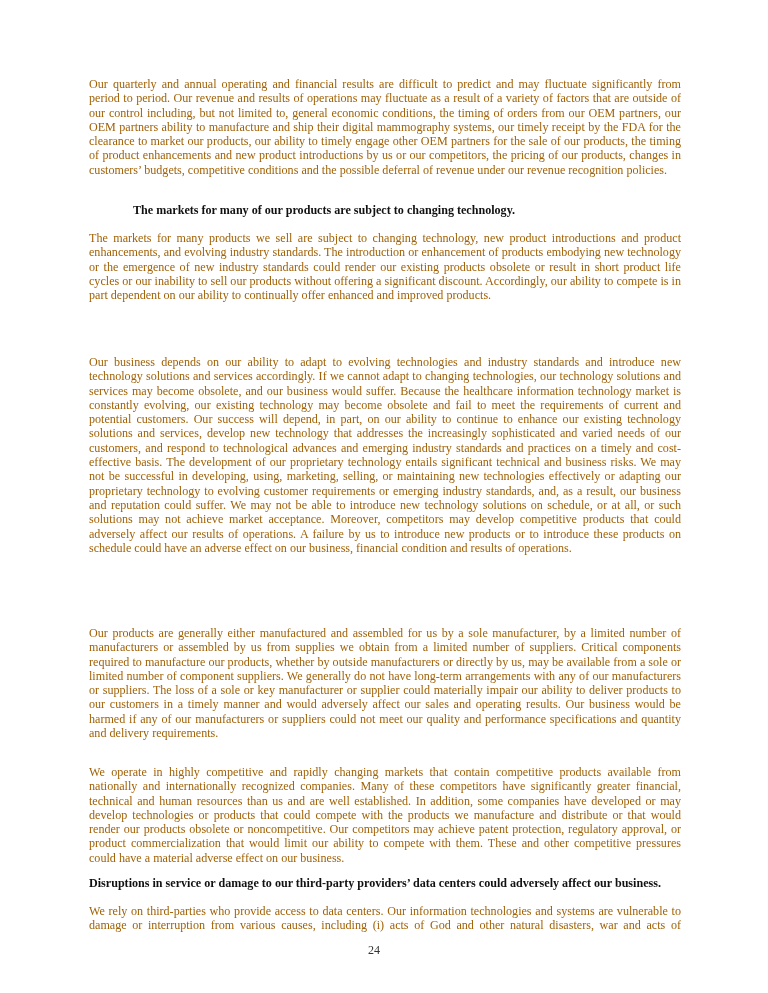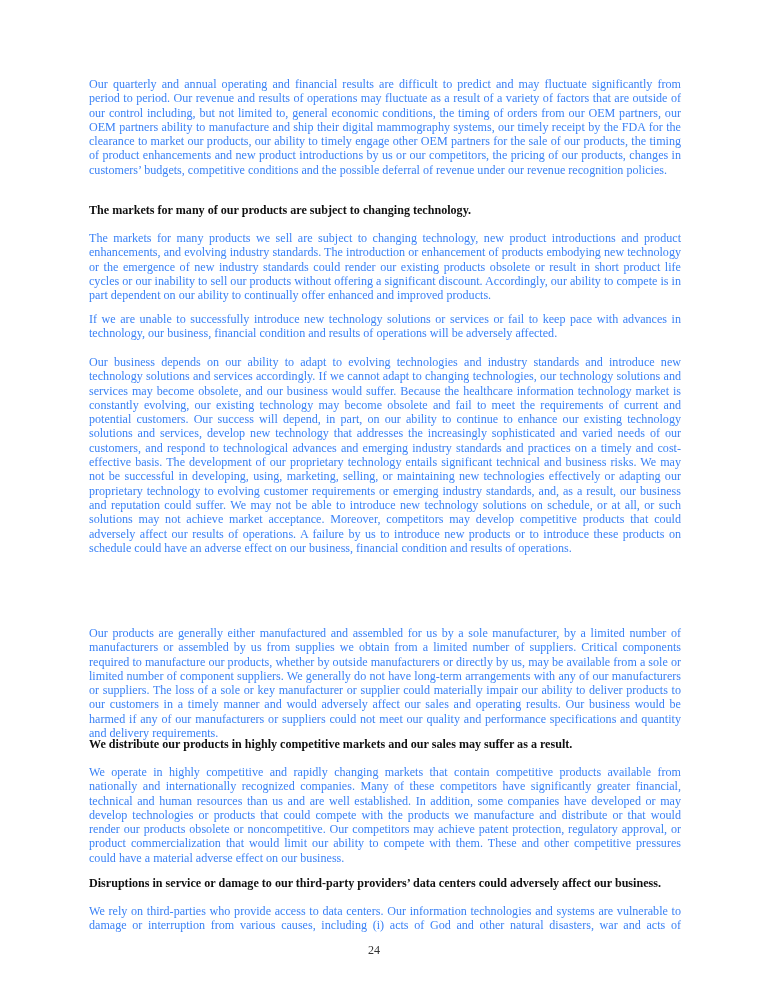--- a/index.html
+++ b/index.html
@@ -1,48 +1,46 @@
 <!DOCTYPE html>
 <html><head>
 <meta charset="utf-8">
 <style>
   html, body { margin: 0; padding: 0; background: #ffffff; }
   body { width: 768px; height: 993px; position: relative; overflow: hidden; }
   .page { position: absolute; left: 0; top: 0; width: 768px; height: 993px; background: #ffffff; }
   .blk {
     position: absolute; left: 89px; width: 592px;
     font-family: "Liberation Serif", "DejaVu Serif", serif;
-    font-size: 12.1px; line-height: 14.3px; color: #3b82f6;
+    font-size: 12.1px; line-height: 14.3px; color: #a16207;
     text-align: justify; margin: 0;
   }
   .blk.last-left { text-align-last: left; }
   .hd { font-weight: bold; text-align: left; color: #111; }
   .pnum {
     position: absolute; left: 0; width: 748px; top: 943px; text-align: center;
     font-family: "Liberation Serif", "DejaVu Serif", serif; font-size: 12.1px; color: #333;
   }
 </style>
 </head>
 <body>
 
 <div class="page">
   <p class="blk last-left" style="top:77px;">Our quarterly and annual operating and financial results are difficult to predict and may fluctuate significantly from period to period. Our revenue and results of operations may fluctuate as a result of a variety of factors that are outside of our control including, but not limited to, general economic conditions, the timing of orders from our OEM partners, our OEM partners ability to manufacture and ship their digital mammography systems, our timely receipt by the FDA for the clearance to market our products, our ability to timely engage other OEM partners for the sale of our products, the timing of product enhancements and new product introductions by us or our competitors, the pricing of our products, changes in customers’ budgets, competitive conditions and the possible deferral of revenue under our revenue recognition policies.</p>
 
-  <p class="blk hd" style="top:203px;">The markets for many of our products are subject to changing technology.</p>
+  <p class="blk hd" style="top:203px;margin-left:44px;">The markets for many of our products are subject to changing technology.</p>
 
   <p class="blk last-left" style="top:231px;">The markets for many products we sell are subject to changing technology, new product introductions and product enhancements, and evolving industry standards. The introduction or enhancement of products embodying new technology or the emergence of new industry standards could render our existing products obsolete or result in short product life cycles or our inability to sell our products without offering a significant discount. Accordingly, our ability to compete is in part dependent on our ability to continually offer enhanced and improved products.</p>
 
-  <p class="blk last-left" style="top:312px;">If we are unable to successfully introduce new technology solutions or services or fail to keep pace with advances in technology, our business, financial condition and results of operations will be adversely affected.</p>
 
   <p class="blk last-left" style="top:355px;">Our business depends on our ability to adapt to evolving technologies and industry standards and introduce new technology solutions and services accordingly. If we cannot adapt to changing technologies, our technology solutions and services may become obsolete, and our business would suffer. Because the healthcare information technology market is constantly evolving, our existing technology may become obsolete and fail to meet the requirements of current and potential customers. Our success will depend, in part, on our ability to continue to enhance our existing technology solutions and services, develop new technology that addresses the increasingly sophisticated and varied needs of our customers, and respond to technological advances and emerging industry standards and practices on a timely and cost-effective basis. The development of our proprietary technology entails significant technical and business risks. We may not be successful in developing, using, marketing, selling, or maintaining new technologies effectively or adapting our proprietary technology to evolving customer requirements or emerging industry standards, and, as a result, our business and reputation could suffer. We may not be able to introduce new technology solutions on schedule, or at all, or such solutions may not achieve market acceptance. Moreover, competitors may develop competitive products that could adversely affect our results of operations. A failure by us to introduce new products or to introduce these products on schedule could have an adverse effect on our business, financial condition and results of operations.</p>
 
 
   <p class="blk last-left" style="top:626px;">Our products are generally either manufactured and assembled for us by a sole manufacturer, by a limited number of manufacturers or assembled by us from supplies we obtain from a limited number of suppliers. Critical components required to manufacture our products, whether by outside manufacturers or directly by us, may be available from a sole or limited number of component suppliers. We generally do not have long-term arrangements with any of our manufacturers or suppliers. The loss of a sole or key manufacturer or supplier could materially impair our ability to deliver products to our customers in a timely manner and would adversely affect our sales and operating results. Our business would be harmed if any of our manufacturers or suppliers could not meet our quality and performance specifications and quantity and delivery requirements.</p>
 
-  <p class="blk hd" style="top:737px;">We distribute our products in highly competitive markets and our sales may suffer as a result.</p>
 
   <p class="blk last-left" style="top:765px;">We operate in highly competitive and rapidly changing markets that contain competitive products available from nationally and internationally recognized companies. Many of these competitors have significantly greater financial, technical and human resources than us and are well established. In addition, some companies have developed or may develop technologies or products that could compete with the products we manufacture and distribute or that would render our products obsolete or noncompetitive. Our competitors may achieve patent protection, regulatory approval, or product commercialization that would limit our ability to compete with them. These and other competitive pressures could have a material adverse effect on our business.</p>
 
   <p class="blk" style="top:904px; text-align-last: justify;">We rely on third-parties who provide access to data centers. Our information technologies and systems are vulnerable to damage or interruption from various causes, including (i) acts of God and other natural disasters, war and acts of</p>
 
   <p class="blk hd" style="top:876px;">Disruptions in service or damage to our third-party providers’ data centers could adversely affect our business.</p>
 
   <div class="pnum">24</div>
 </div>
 

